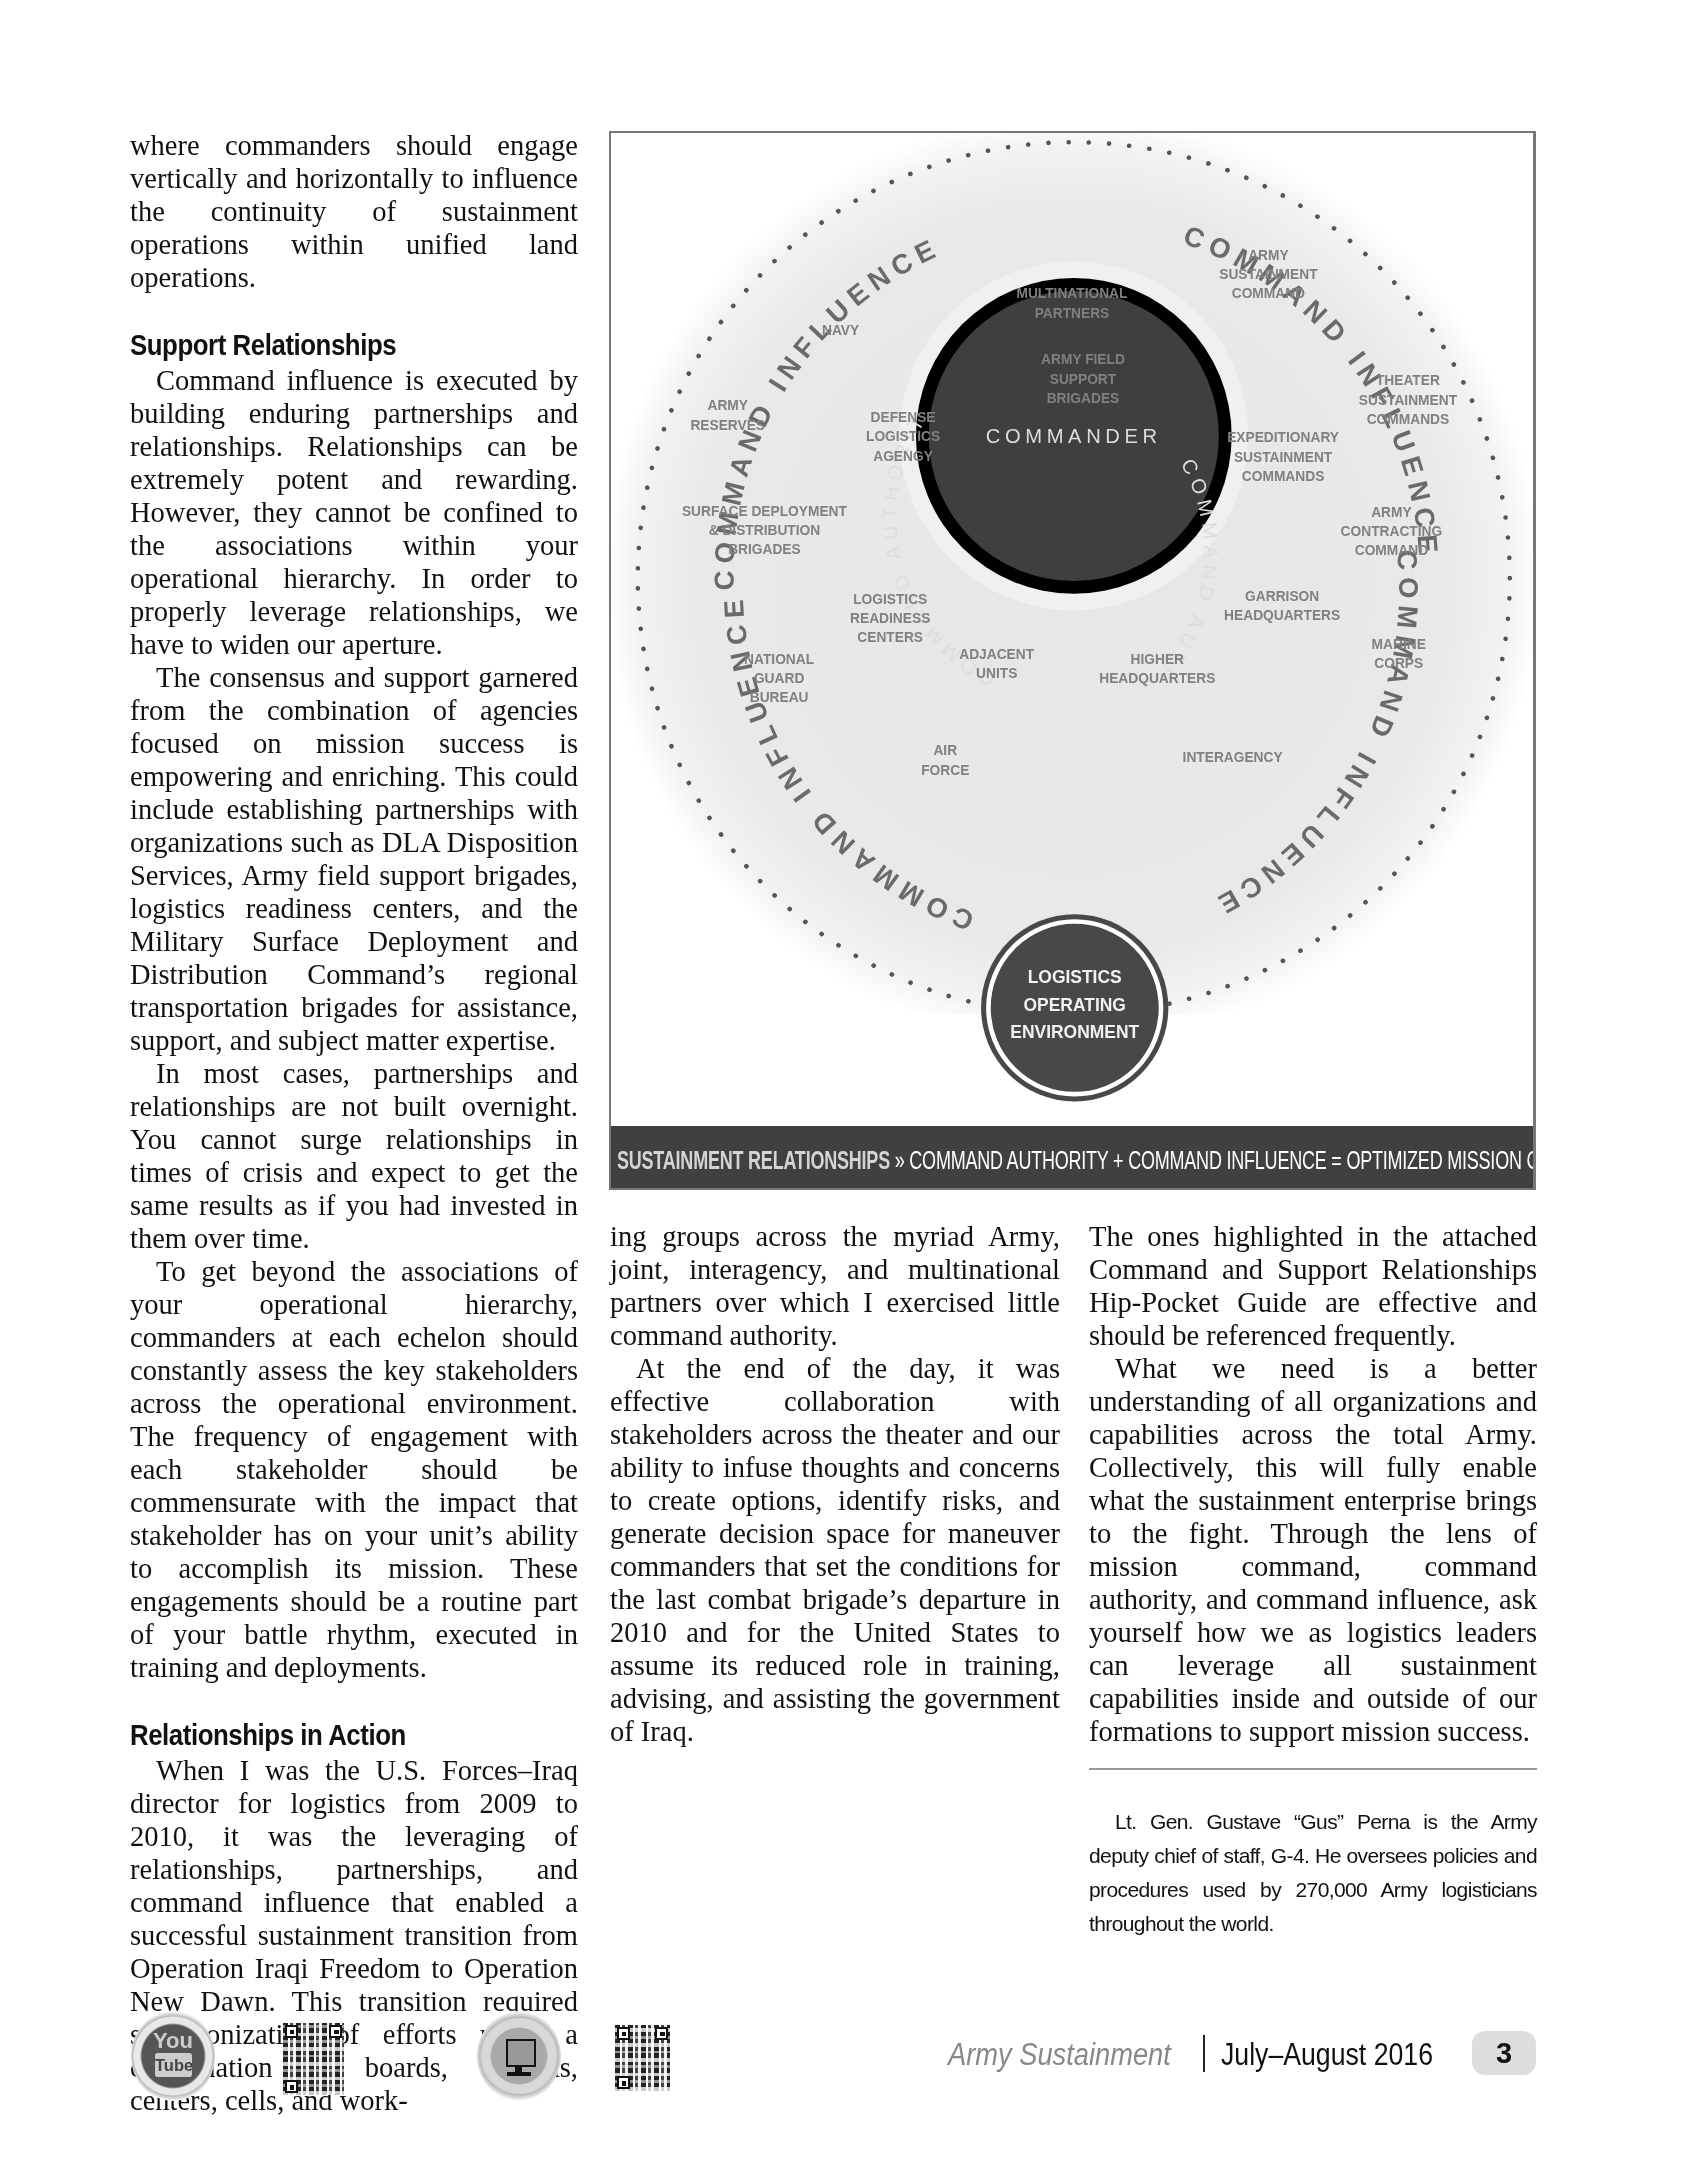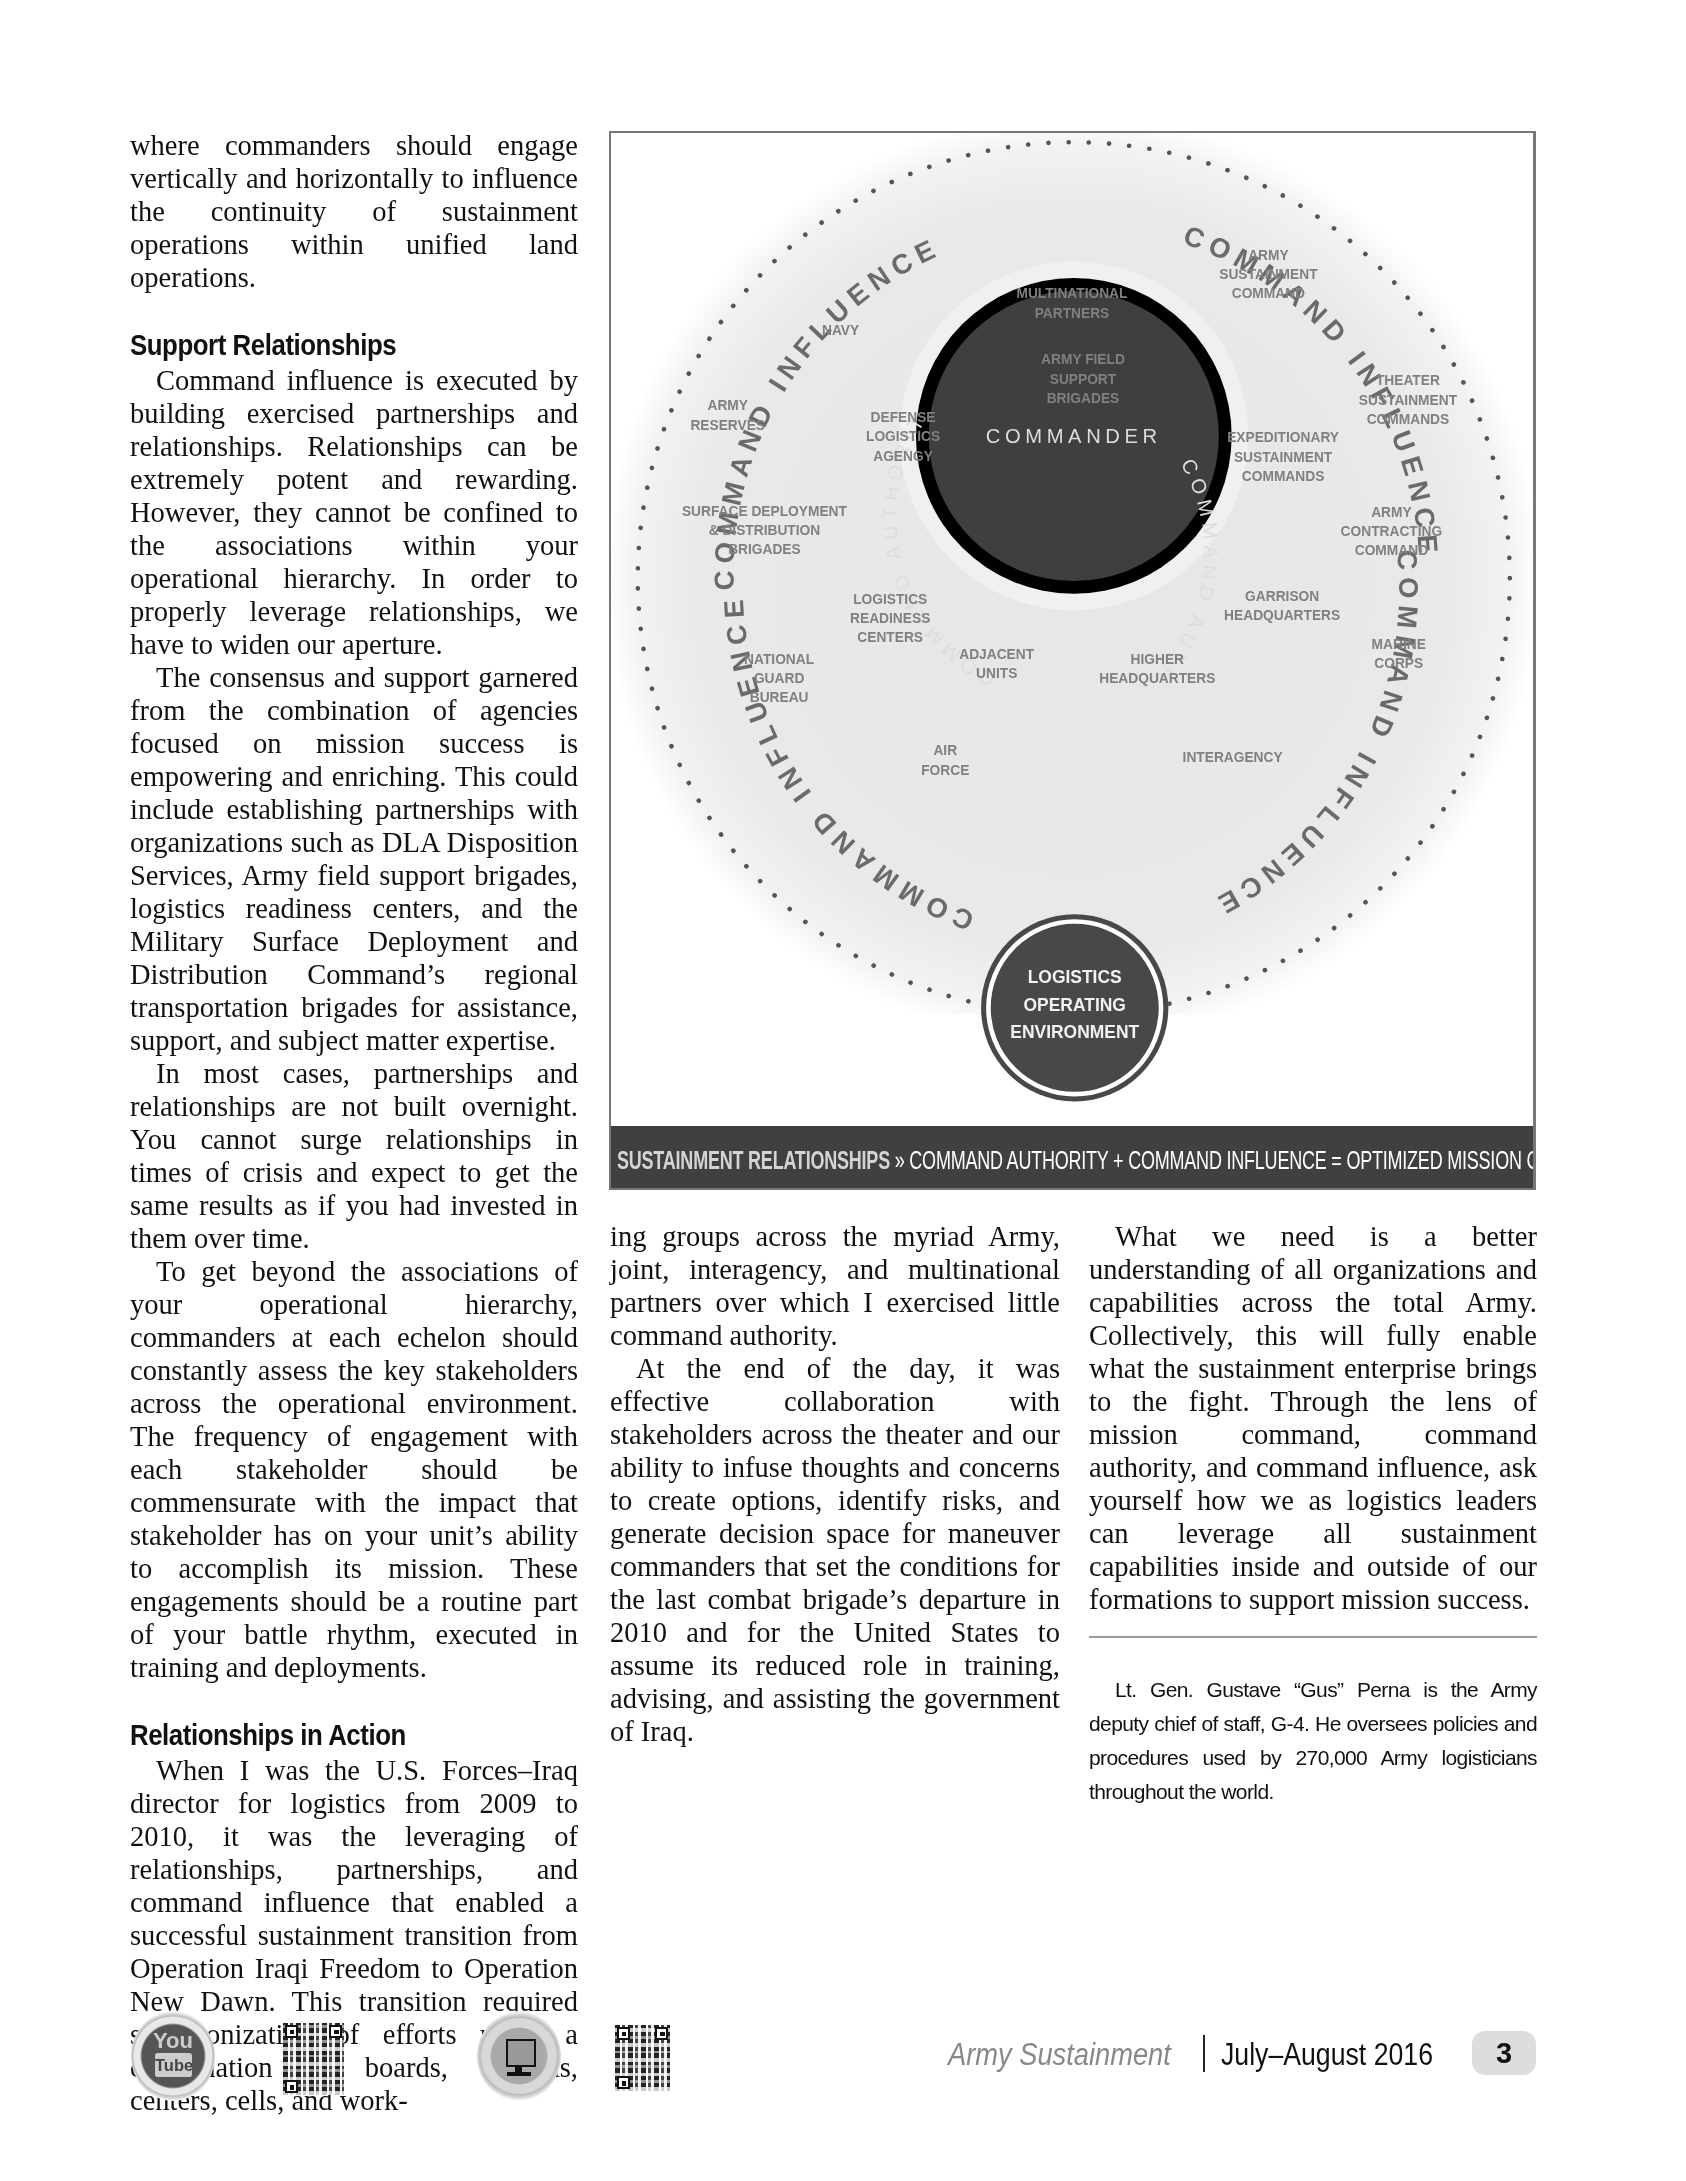--- a/index.html
+++ b/index.html
@@ -44,21 +44,21 @@
   #footer-divider { position:absolute; left:1203px; top:2035px; width:1.8px; height:37px; background:#222; }
   #footer-date { position:absolute; left:1221px; top:2037px; font-family:"Liberation Sans","DejaVu Sans",sans-serif; font-size:31px; color:#111; transform:scaleX(0.86); transform-origin:left; white-space:nowrap; }
   #page-num { position:absolute; left:1472px; top:2031px; width:64px; height:44px; border-radius:13px 13px 13px 13px; background:#ddd; text-align:center; line-height:44px; font-family:"Liberation Sans","DejaVu Sans",sans-serif; font-weight:bold; font-size:29px; color:#111; }
 </style>
 </head>
 <body>
 
 <div id="col1" class="col">
   <p class="noindent">where commanders should engage vertically and horizontally to influence the continuity of sustainment operations within unified land operations.</p>
   <h2>Support Relationships</h2>
-  <p>Command influence is executed by building exercised partnerships and relationships. Relationships can be extremely potent and rewarding. However, they cannot be confined to the associations within your operational hierarchy. In order to properly leverage relationships, we have to widen our aperture.</p>
+  <p>Command influence is executed by building enduring partnerships and relationships. Relationships can be extremely potent and rewarding. However, they cannot be confined to the associations within your operational hierarchy. In order to properly leverage relationships, we have to widen our aperture.</p>
   <p>The consensus and support garnered from the combination of agencies focused on mission success is empowering and enriching. This could include establishing partnerships with organizations such as DLA Disposition Services, Army field support brigades, logistics readiness centers, and the Military Surface Deployment and Distribution Command’s regional transportation brigades for assistance, support, and subject matter expertise.</p>
   <p>In most cases, partnerships and relationships are not built overnight. You cannot surge relationships in times of crisis and expect to get the same results as if you had invested in them over time.</p>
   <p>To get beyond the associations of your operational hierarchy, commanders at each echelon should constantly assess the key stakeholders across the operational environment. The frequency of engagement with each stakeholder should be commensurate with the impact that stakeholder has on your unit’s ability to accomplish its mission. These engagements should be a routine part of your battle rhythm, executed in training and deployments.</p>
   <h2>Relationships in Action</h2>
   <p>When I was the U.S. Forces–Iraq director for logistics from 2009 to 2010, it was the leveraging of relationships, partnerships, and command influence that enabled a successful sustainment transition from Operation Iraqi Freedom to Operation New Dawn. This transition required synchronization of efforts using a combination of boards, bureaus, centers, cells, and work-</p>
 </div>
 
 <div id="figure">
   <svg id="fig-svg" width="921" height="996" viewBox="0 0 1003 1085">
     <defs>
@@ -136,20 +136,21 @@
   </div>
 </div>
 
 <div id="col2" class="col">
   <p class="noindent">ing groups across the myriad Army, joint, interagency, and multinational partners over which I exercised little command authority.</p>
   <p>At the end of the day, it was effective collaboration with stakeholders across the theater and our ability to infuse thoughts and concerns to create options, identify risks, and generate decision space for maneuver commanders that set the conditions for the last combat brigade’s departure in 2010 and for the United States to assume its reduced role in training, advising, and assisting the government of Iraq.</p>
   <div class="spacer"></div>
 </div>
 
 <div id="col3" class="col">
+  <p class="noindent">The ones highlighted in the attached Command and Support Relationships Hip-Pocket Guide are effective and should be referenced frequently.</p>
   <p>What we need is a better understanding of all organizations and capabilities across the total Army. Collectively, this will fully enable what the sustainment enterprise brings to the fight. Through the lens of mission command, command authority, and command influence, ask yourself how we as logistics leaders can leverage all sustainment capabilities inside and outside of our formations to support mission success.</p>
   <div class="rule"></div>
   <div class="bio">
     <p>Lt. Gen. Gustave “Gus” Perna is the Army deputy chief of staff, G-4. He oversees policies and procedures used by 270,000 Army logisticians throughout the world.</p>
   </div>
 </div>
 
 <div id="yt-badge" class="footer-icon">
   <div class="t1">You</div>
   <div class="t2">Tube</div>

